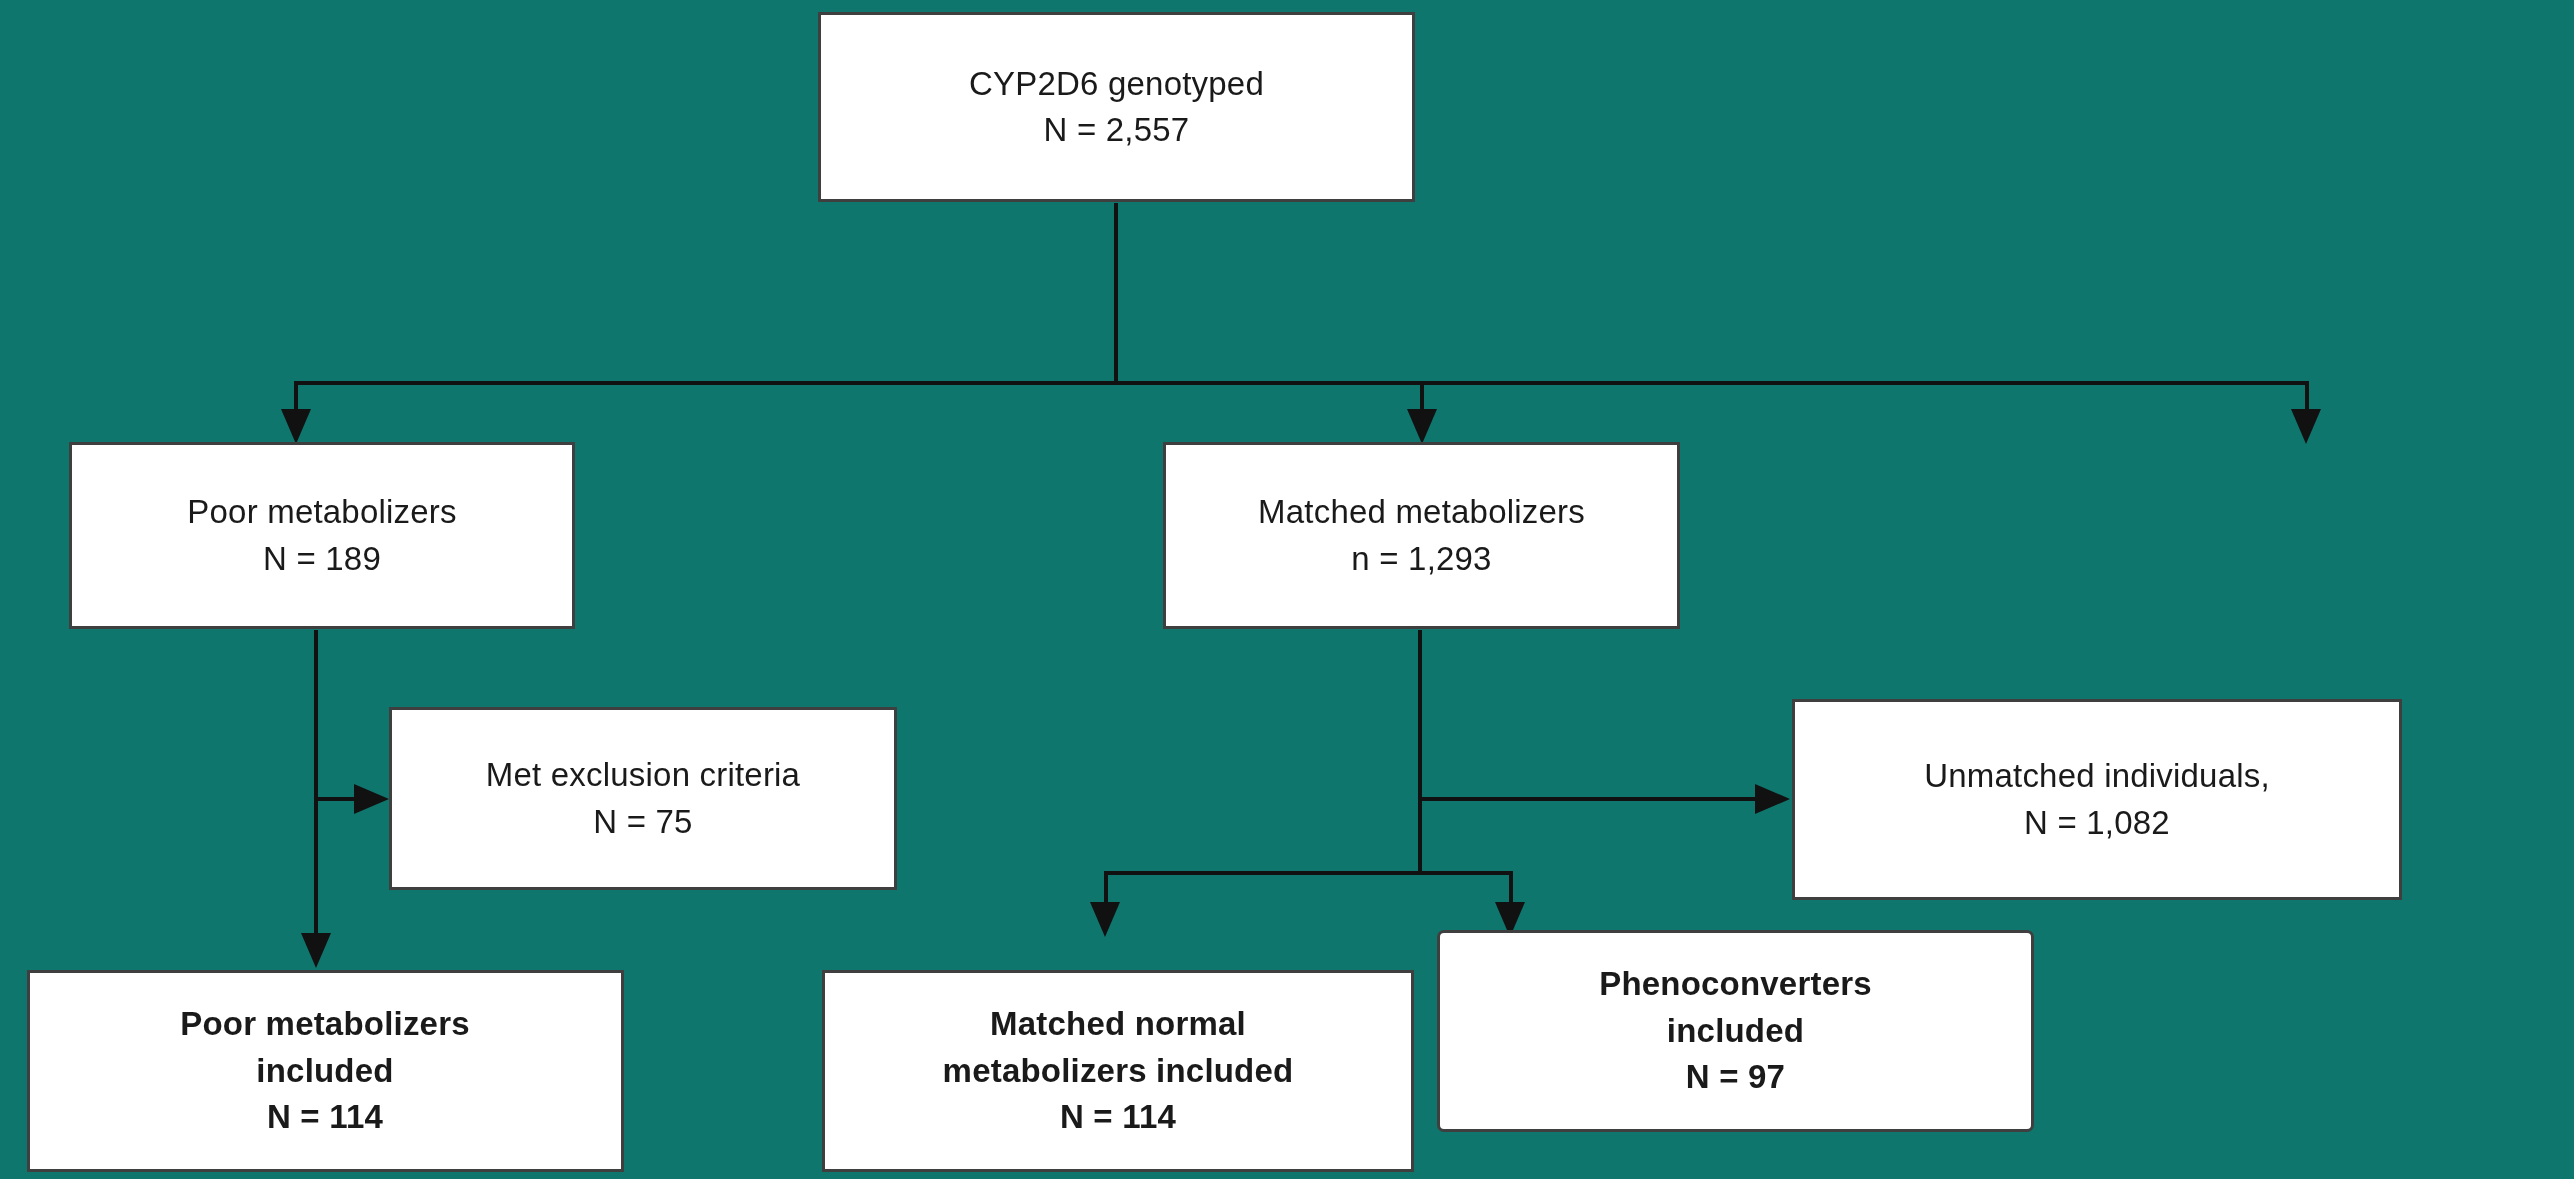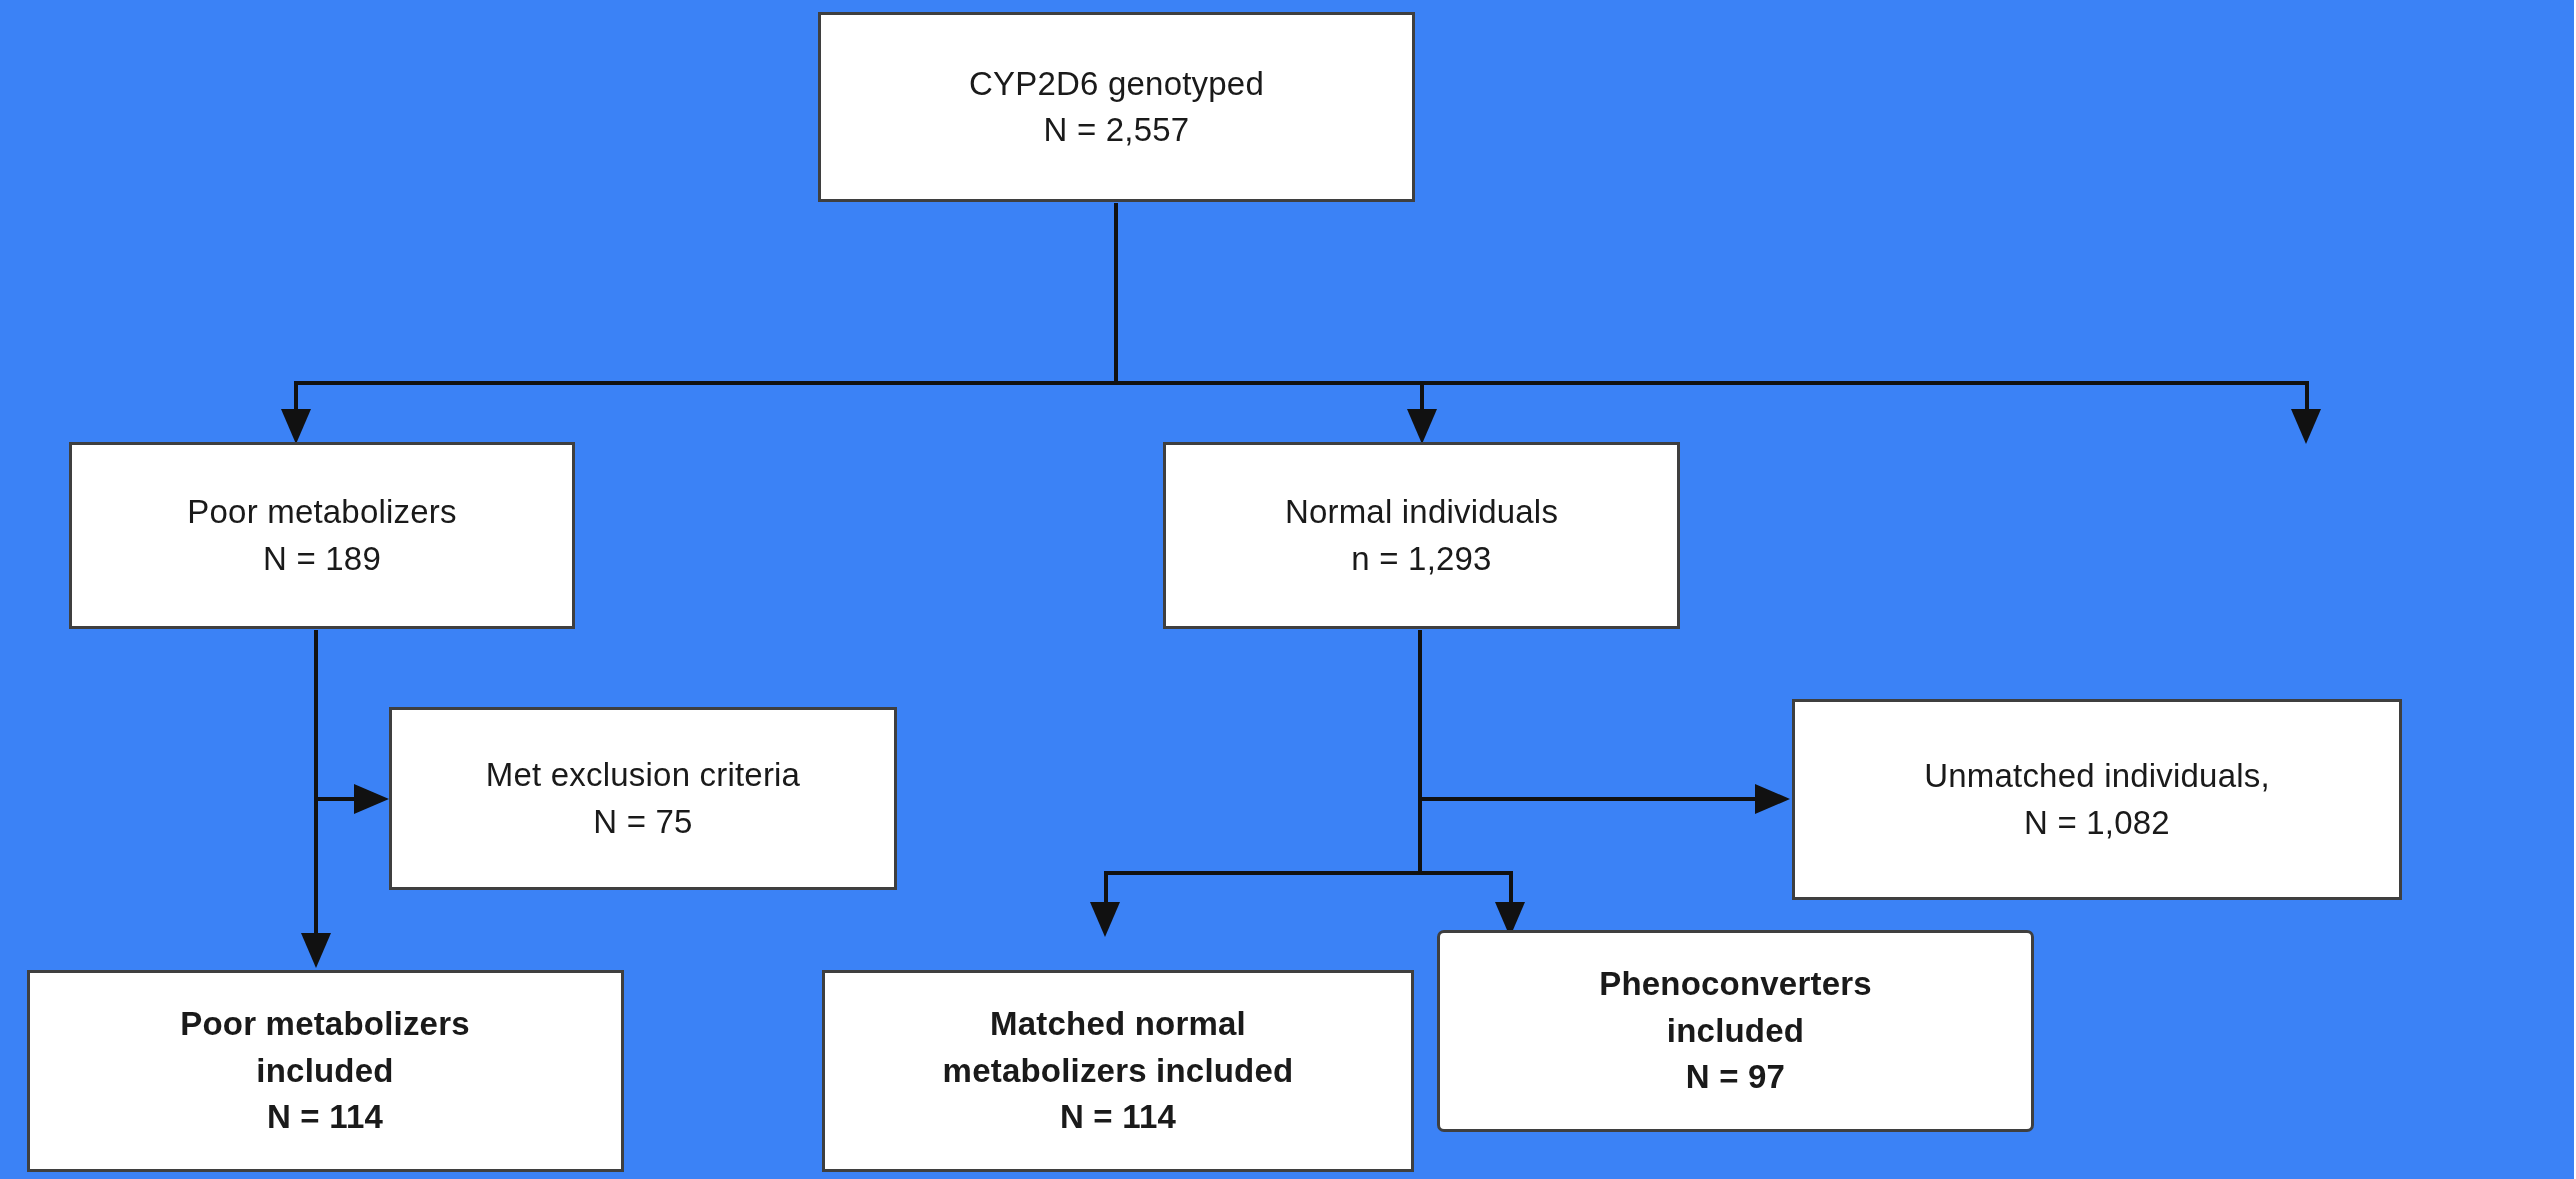--- a/index.html
+++ b/index.html
@@ -7,21 +7,21 @@
     padding: 0;
     background: #ffffff;
   }
   body {
     font-family: "Liberation Sans", sans-serif;
   }
   #canvas {
     position: relative;
     width: 2574px;
     height: 1180px;
-    background: #3b82f6;
+    background: #0f766e;
     overflow: hidden;
   }
   
   .node {
     position: absolute;
     box-sizing: border-box;
     background: #ffffff;
     border: 3.5px solid #3f3f3f;
     display: flex;
     flex-direction: column;
@@ -90,21 +90,21 @@
 
   <div class="vline" style="left:2305px; top:381px; height:44px;"></div>
   <div class="arrow-down" style="left:2291px; top:409px;"></div>
 
   <div class="node" style="left:69px; top:442px; width:506px; height:187px;">
     <span class="line">Poor metabolizers</span>
     <span class="line">N = 189</span>
   </div>
 
   <div class="node" style="left:1163px; top:442px; width:517px; height:187px;">
-    <span class="line">Normal individuals</span>
+    <span class="line">Matched metabolizers</span>
     <span class="line">n = 1,293</span>
   </div>
 
 
   <div class="vline" style="left:314px; top:630px; height:305px;"></div>
 
   <div class="hline" style="left:314px; top:797px; width:53px;"></div>
   <div class="arrow-right" style="left:354px; top:784px;"></div>
 
   <div class="arrow-down" style="left:301px; top:933px;"></div>

